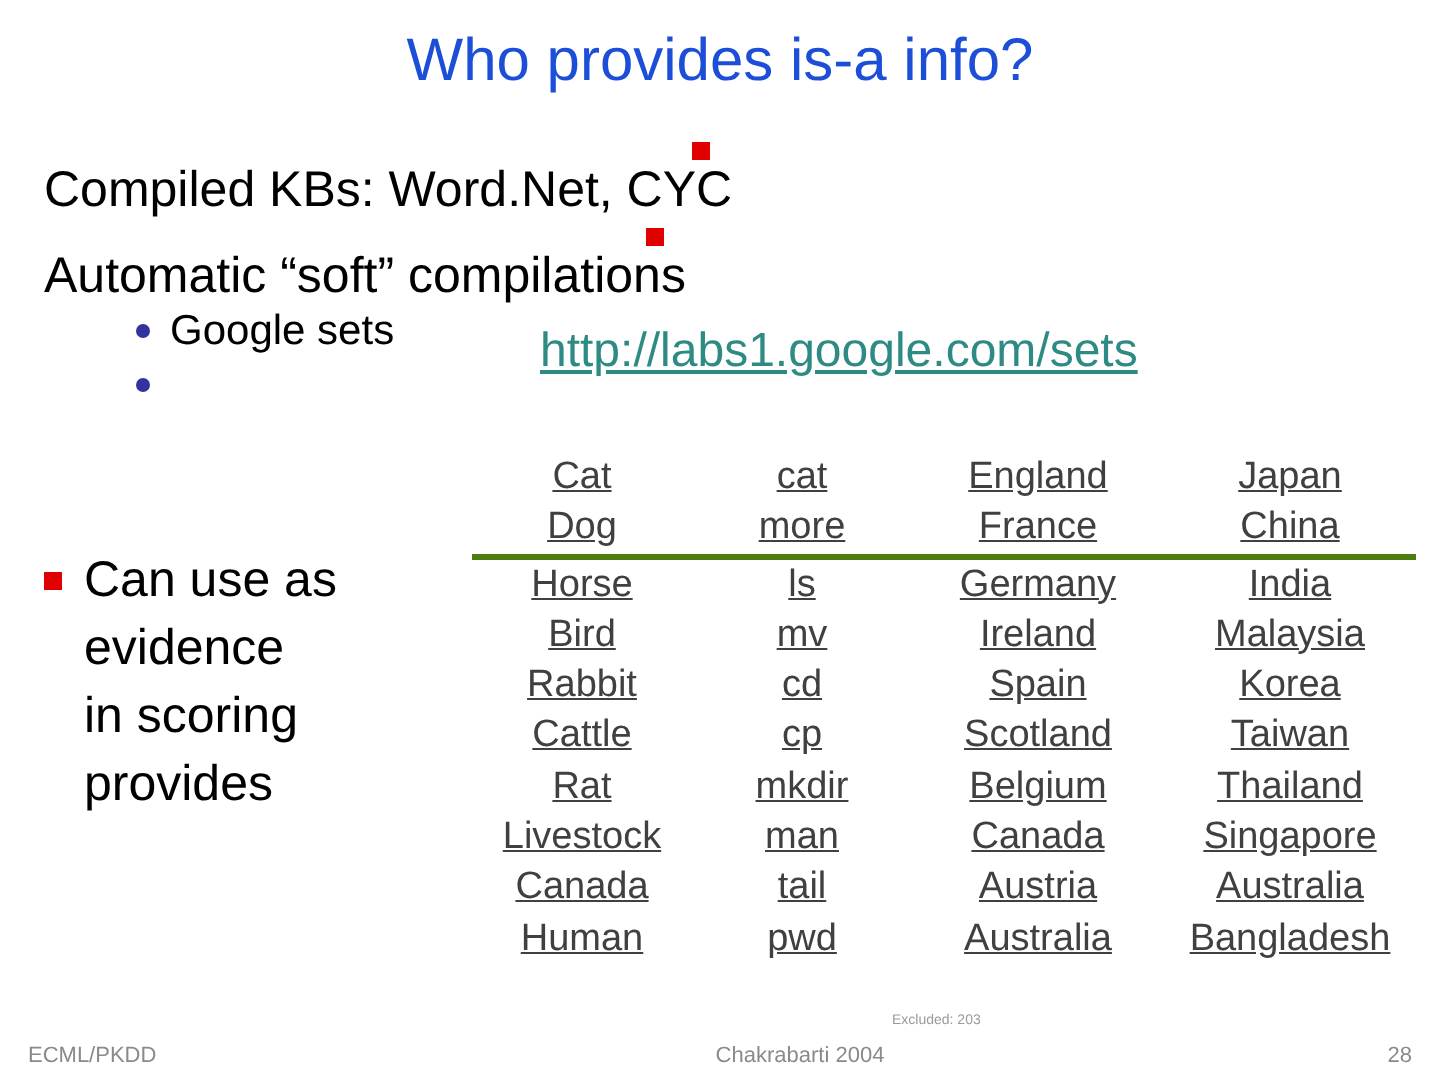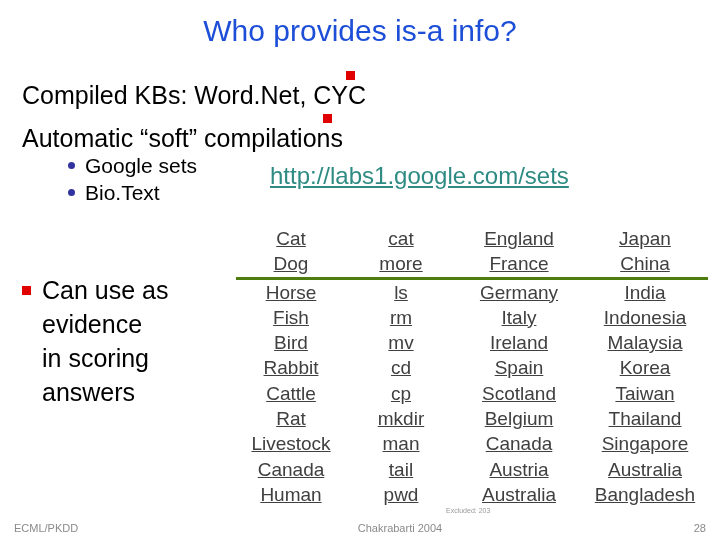--- a/index.html
+++ b/index.html
@@ -188,32 +188,31 @@
   <span class="txt">Automatic “soft” compilations</span>
 </div>
 
 <div id="sub-bullets">
   <div class="sub-bullet">
     <span class="dot"></span>
     <span>Google sets</span>
   </div>
   <div class="sub-bullet">
     <span class="dot"></span>
-    <span>Bio.Text</span>
   </div>
 </div>
 
 <div id="sets-url">http://labs1.google.com/sets</div>
 
 <div id="bullet-evidence">
   <span class="sq"></span>
   <span class="txt">Can use as
 evidence
 in scoring
-answers</span>
+provides</span>
 </div>
 
 <table id="results-table">
   <colgroup>
     <col class="c1">
       <col class="c2">
       <col class="c3">
       <col class="c4">
   </colgroup>
   <tbody>
@@ -229,26 +228,20 @@
         <td><span>France</span></td>
         <td><span>China</span></td>
       </tr>
       <tr>
         <td><span>Horse</span></td>
         <td><span>ls</span></td>
         <td><span>Germany</span></td>
         <td><span>India</span></td>
       </tr>
       <tr>
-        <td><span>Fish</span></td>
-        <td><span>rm</span></td>
-        <td><span>Italy</span></td>
-        <td><span>Indonesia</span></td>
-      </tr>
-      <tr>
         <td><span>Bird</span></td>
         <td><span>mv</span></td>
         <td><span>Ireland</span></td>
         <td><span>Malaysia</span></td>
       </tr>
       <tr>
         <td><span>Rabbit</span></td>
         <td><span>cd</span></td>
         <td><span>Spain</span></td>
         <td><span>Korea</span></td>

